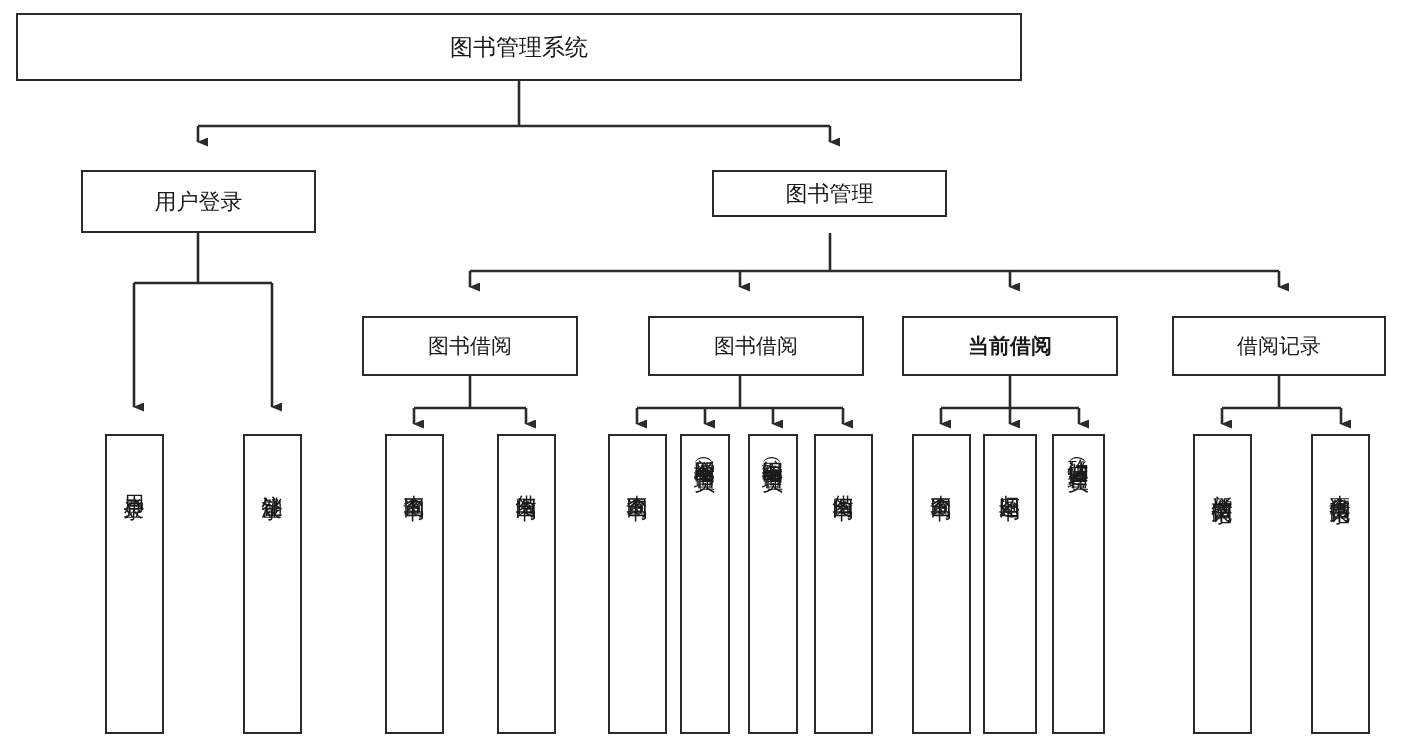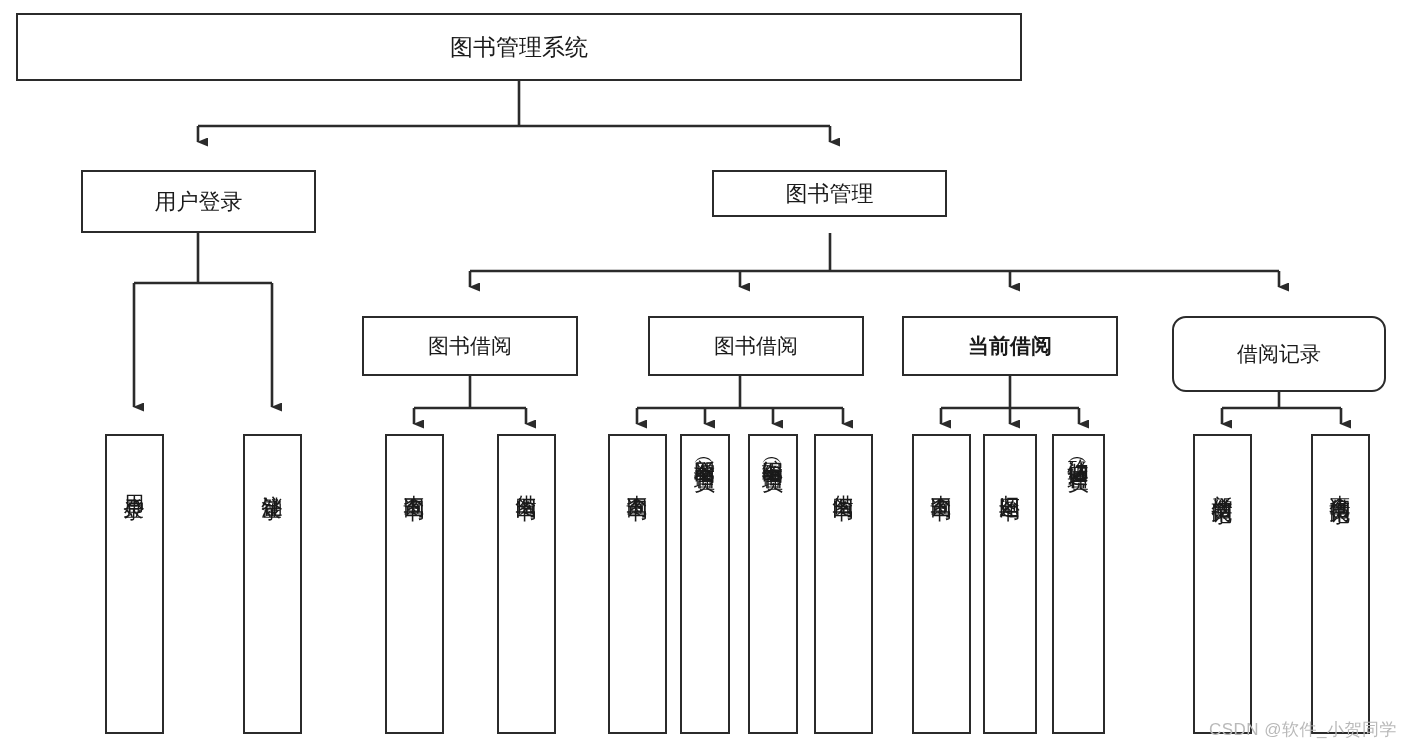--- a/index.html
+++ b/index.html
@@ -142,21 +142,21 @@
 
   <div class="node lvl2" style="left:362px; top:316px; width:216px; height:60px;">
     <span>图书借阅</span>
   </div>
   <div class="node lvl2" style="left:632px; top:316px; width:216px; height:60px;margin-left:16px;">
     <span>图书借阅</span>
   </div>
   <div class="node lvl2" style="left:902px; top:316px; width:216px; height:60px;font-weight:bold;">
     <span>当前借阅</span>
   </div>
-  <div class="node lvl2" style="left:1172px; top:316px; width:214px; height:76px;border-radius:14px;">
+  <div class="node lvl2" style="left:1172px; top:316px; width:214px; height:60px;">
     <span>借阅记录</span>
   </div>
 
   <div class="node leaf leaf-mid" style="left:105px; top:434px; width:59px; height:300px;">
     <span class="vtext">用户登录</span>
   </div>
   <div class="node leaf leaf-mid" style="left:243px; top:434px; width:59px; height:300px;">
     <span class="vtext">注销登录</span>
   </div>
 
@@ -190,15 +190,14 @@
     <span class="vtext">确认归还（管理员）</span>
   </div>
 
   <div class="node leaf leaf-mid" style="left:1193px; top:434px; width:59px; height:300px;">
     <span class="vtext">新增借阅记录</span>
   </div>
   <div class="node leaf leaf-mid" style="left:1311px; top:434px; width:59px; height:300px;">
     <span class="vtext">查询借阅记录</span>
   </div>
 
-  <div class="watermark">CSDN @软件_小贺同学</div>
 
 </div>
 
 </body></html>

